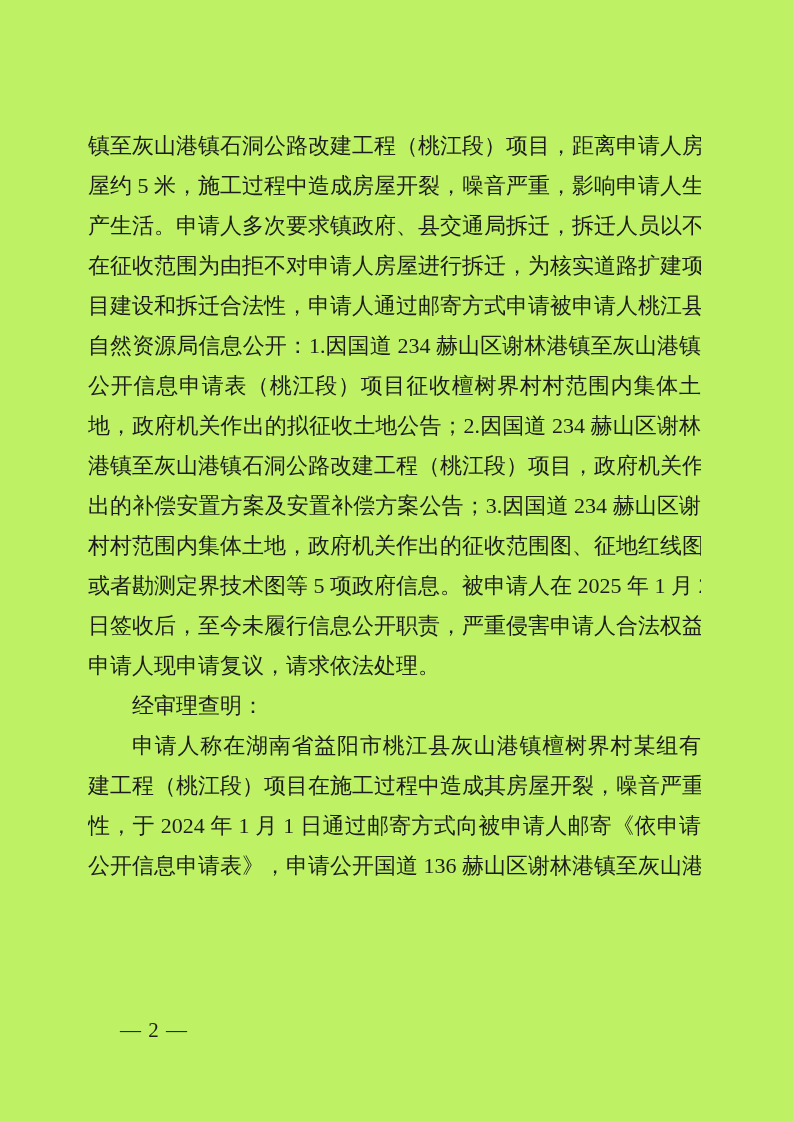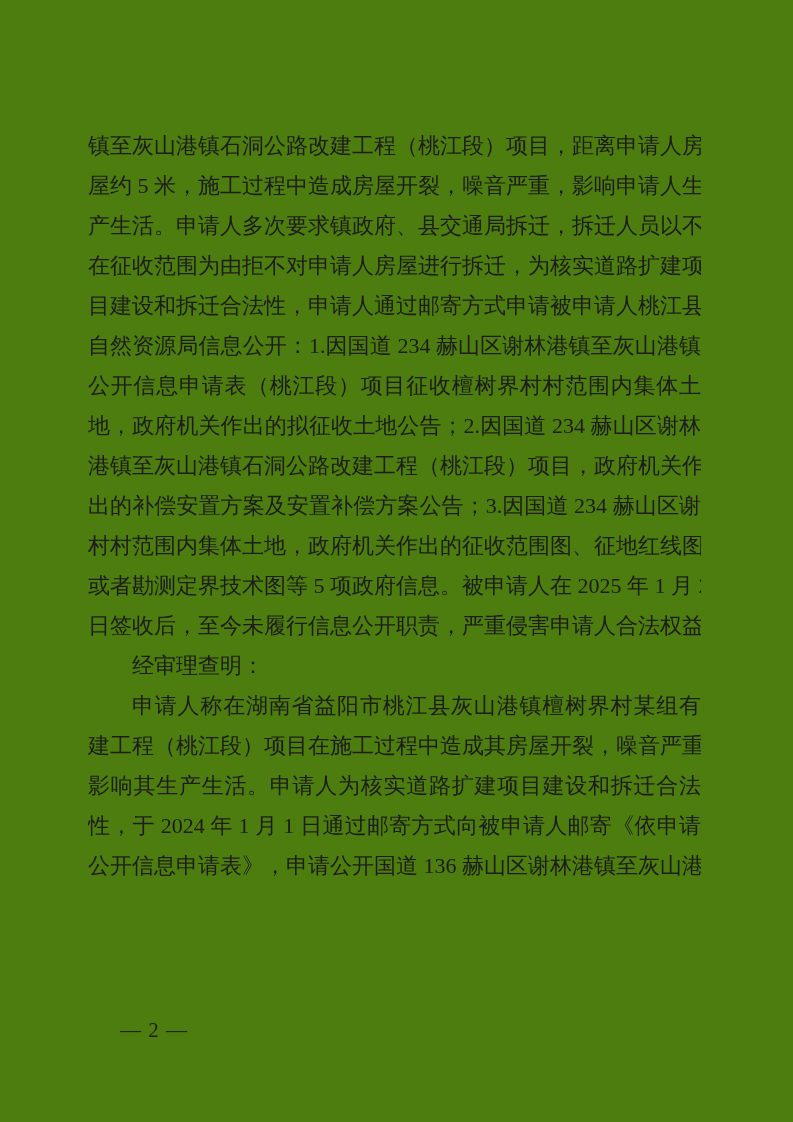--- a/index.html
+++ b/index.html
@@ -11,21 +11,21 @@
     height: 1122px;
     background: #ffffff;
     position: relative;
     overflow: hidden;
     font-family: "Liberation Serif", "DejaVu Serif", serif;
     color: #1c1c1c;
   }
   .page {
     position: absolute;
     inset: 0;
-    background: #4d7c0f;
+    background: #bef264;
   }
   .text-block {
     position: absolute;
     left: 88px;
     top: 126px;
     width: 613px;
   }
   .line {
     font-size: 22px;
     line-height: 40px;
@@ -67,21 +67,21 @@
       <div class="line">在征收范围为由拒不对申请人房屋进行拆迁，为核实道路扩建项</div>
       <div class="line">目建设和拆迁合法性，申请人通过邮寄方式申请被申请人桃江县</div>
       <div class="line">自然资源局信息公开：1.因国道 234 赫山区谢林港镇至灰山港镇</div>
       <div class="line">公开信息申请表（桃江段）项目征收檀树界村村范围内集体土</div>
       <div class="line">地，政府机关作出的拟征收土地公告；2.因国道 234 赫山区谢林</div>
       <div class="line">港镇至灰山港镇石洞公路改建工程（桃江段）项目，政府机关作</div>
       <div class="line">出的补偿安置方案及安置补偿方案公告；3.因国道 234 赫山区谢</div>
       <div class="line">村村范围内集体土地，政府机关作出的征收范围图、征地红线图</div>
       <div class="line">或者勘测定界技术图等 5 项政府信息。被申请人在 2025 年 1 月 2</div>
       <div class="line">日签收后，至今未履行信息公开职责，严重侵害申请人合法权益。</div>
+      <div class="line nj">申请人现申请复议，请求依法处理。</div>
       <div class="line nj indent bold">经审理查明：</div>
       <div class="line indent">申请人称在湖南省益阳市桃江县灰山港镇檀树界村某组有</div>
       <div class="line">建工程（桃江段）项目在施工过程中造成其房屋开裂，噪音严重，</div>
-      <div class="line">影响其生产生活。申请人为核实道路扩建项目建设和拆迁合法</div>
       <div class="line">性，于 2024 年 1 月 1 日通过邮寄方式向被申请人邮寄《依申请</div>
       <div class="line">公开信息申请表》，申请公开国道 136 赫山区谢林港镇至灰山港</div>
     </div>
   <div class="footer">— 2 —</div>
 </div>
 
 </body></html>

